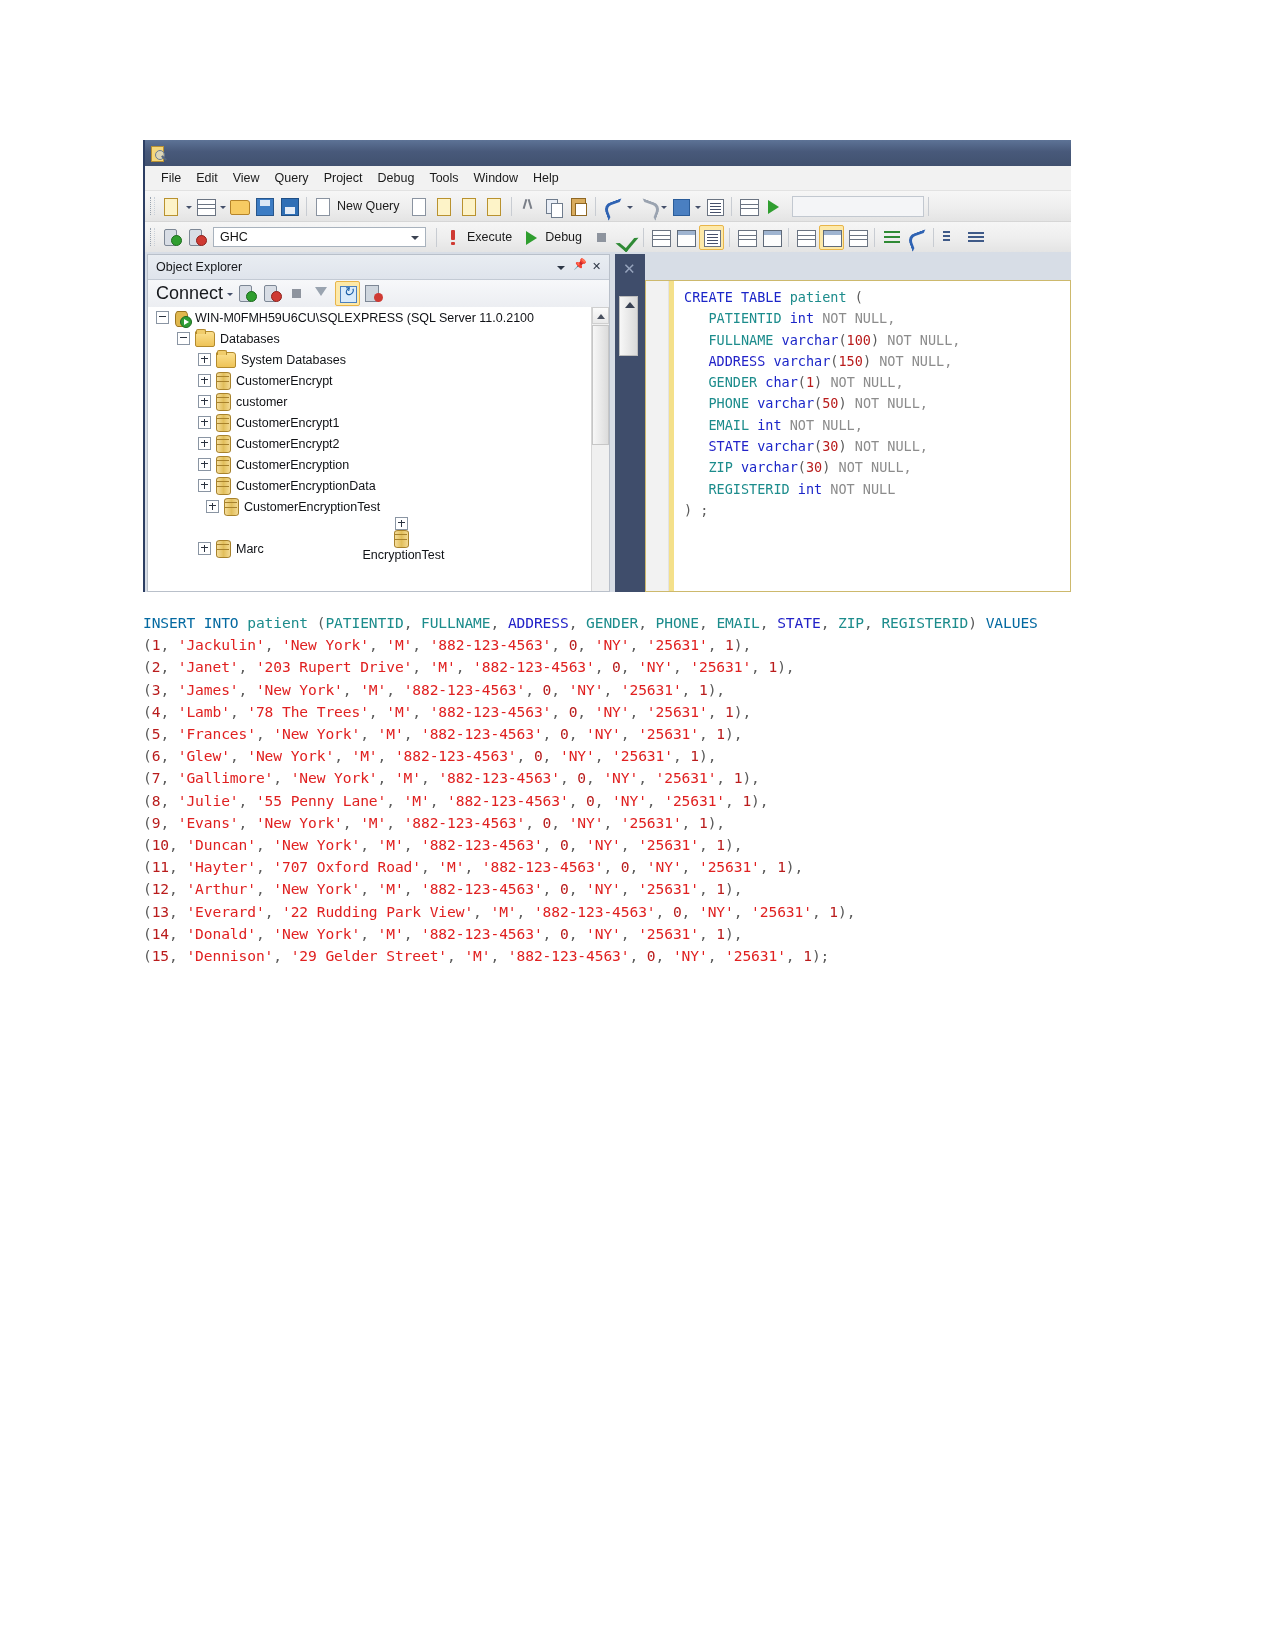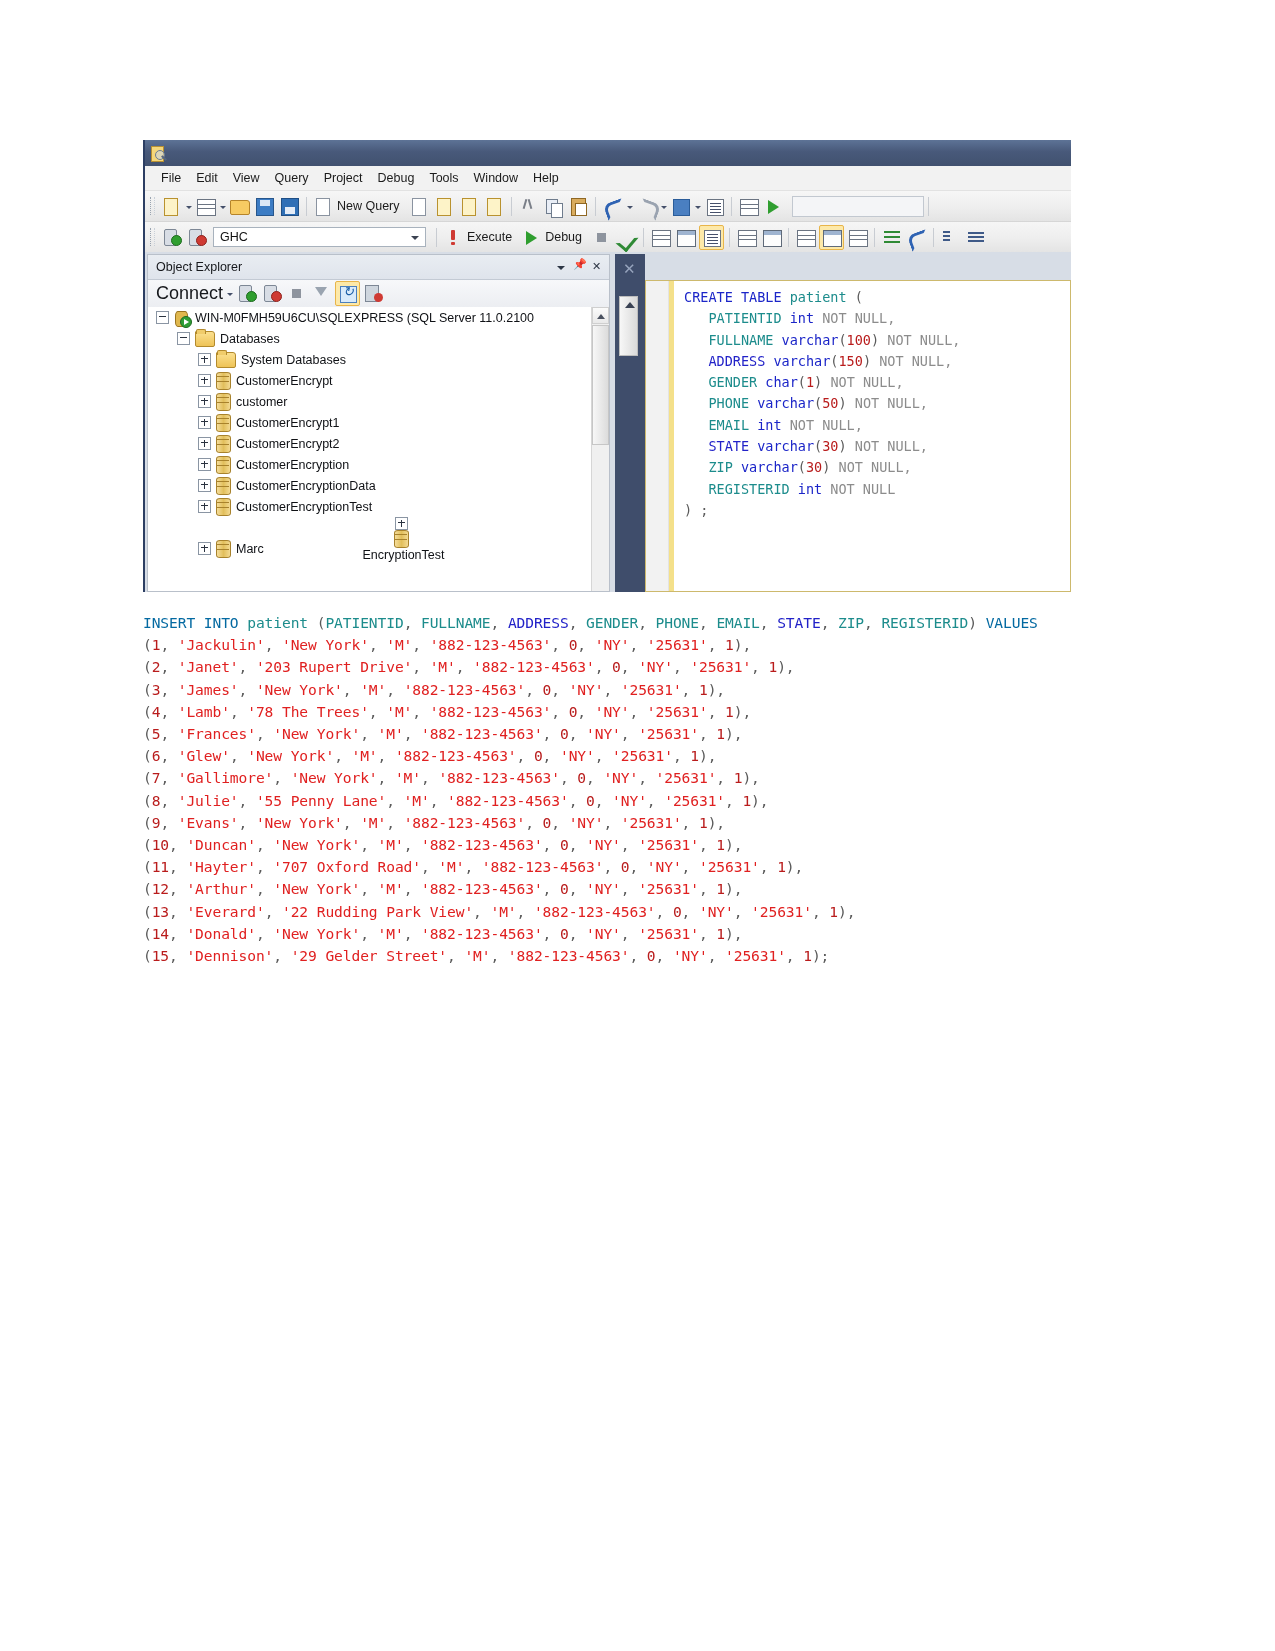--- a/index.html
+++ b/index.html
@@ -688,21 +688,21 @@
           <div class="tree-row" style="padding-left: 50px;">
             <span class="expander plus"></span>
             <span class="ic-db"></span>
             <span>CustomerEncryption</span>
           </div>
           <div class="tree-row" style="padding-left: 50px;">
             <span class="expander plus"></span>
             <span class="ic-db"></span>
             <span>CustomerEncryptionData</span>
           </div>
-          <div class="tree-row" style="padding-left: 50px;">
+          <div class="tree-row" style="padding-left: 50px; margin-left: 8px;">
             <span class="expander plus"></span>
             <span class="ic-db"></span>
             <span>CustomerEncryptionTest</span>
           </div>
           <div class="tree-row" style="padding-left: 50px; flex-direction: column;">
             <span class="expander plus"></span>
             <span class="ic-db"></span>
             <span>EncryptionTest</span>
           </div>
           <div class="tree-row" style="padding-left: 50px;">

